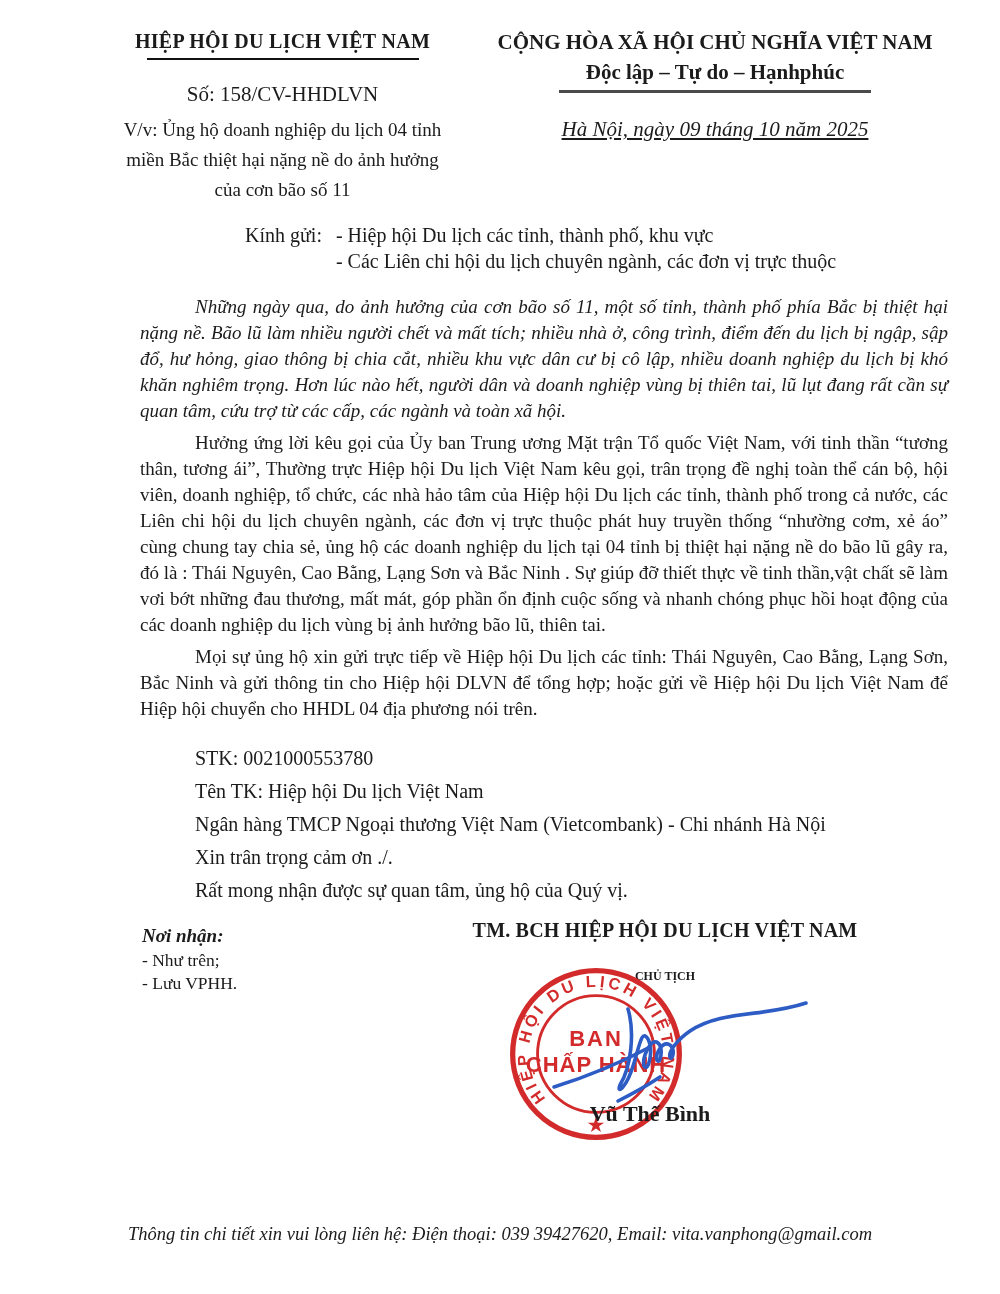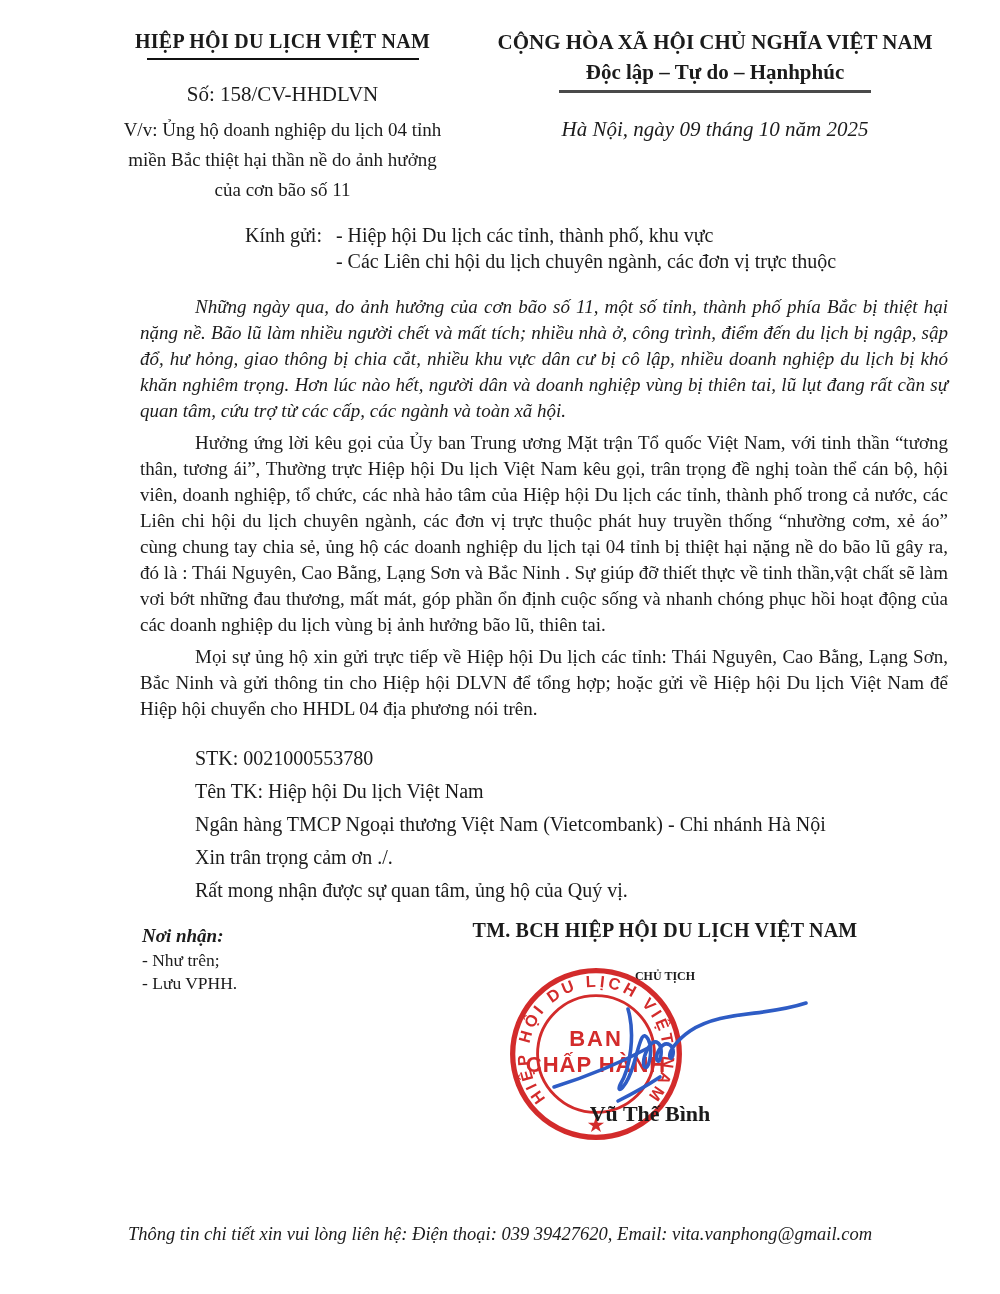--- a/index.html
+++ b/index.html
@@ -21,21 +21,21 @@
   .org-underline{width:272px; height:2px; background:#111; margin:5px auto 0;}
   .doc-number{font-size:21px; margin-top:22px;}
   .subject{font-size:19px; line-height:30px; margin-top:8px;}
   .hdr-right{
     position:absolute; top:30px; left:475px; width:480px;
     text-align:center;
   }
   .national-title{font-size:21px; font-weight:bold;}
   .motto{font-size:21px; font-weight:bold; margin-top:5px;}
   .motto-underline{width:312px; height:3px; background:#4a4a4a; margin:5px auto 0;}
-  .date-line{font-size:21px; font-style:italic; margin-top:24px;}
+  .date-line{font-size:21px; font-style:italic; margin-top:24px;text-decoration:underline;}
 
   
   .content{
     position:relative;
     padding:222px 52px 0 140px;
     font-size:19px;
     line-height:26px;
   }
   .recipients{display:flex; gap:14px; margin-left:105px; font-size:20px;}
   .recipients .label{white-space:nowrap;}
@@ -76,21 +76,21 @@
 <body>
 
 <div class="page">
 
   <div class="hdr-left">
     <div class="org-name">HIỆP HỘI DU LỊCH VIỆT NAM</div>
     <div class="org-underline"></div>
     <div class="doc-number">Số: 158/CV-HHDLVN</div>
     <div class="subject">
       <div>V/v: Ủng hộ doanh nghiệp du lịch 04 tỉnh</div>
-      <div>miền Bắc thiệt hại thần nề do ảnh hưởng</div>
+      <div>miền Bắc thiệt hại nặng nề do ảnh hưởng</div>
       <div>của cơn bão số 11</div>
     </div>
   </div>
 
   <div class="hdr-right">
     <div class="national-title">CỘNG HÒA XÃ HỘI CHỦ NGHĨA VIỆT NAM</div>
     <div class="motto">Độc lập – Tự do – Hạnhphúc</div>
     <div class="motto-underline"></div>
     <div class="date-line">Hà Nội, ngày 09 tháng 10 năm 2025</div>
   </div>

